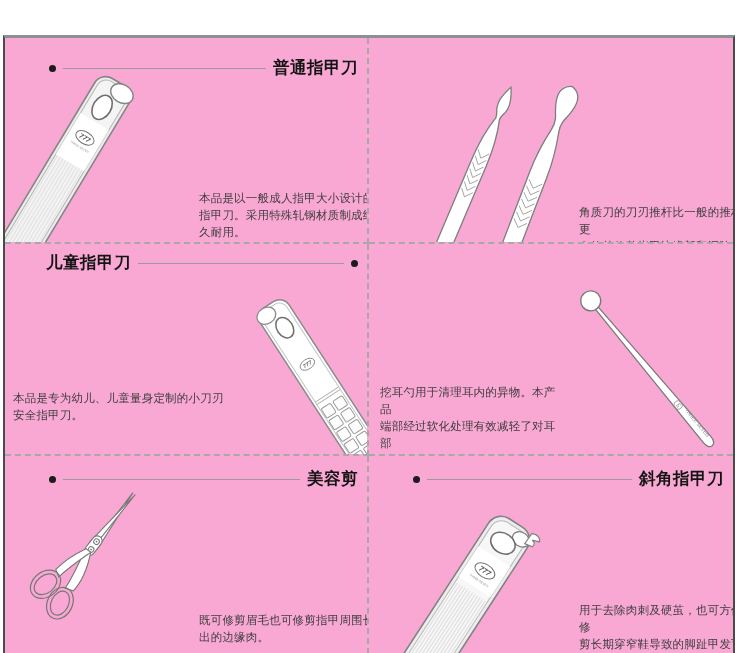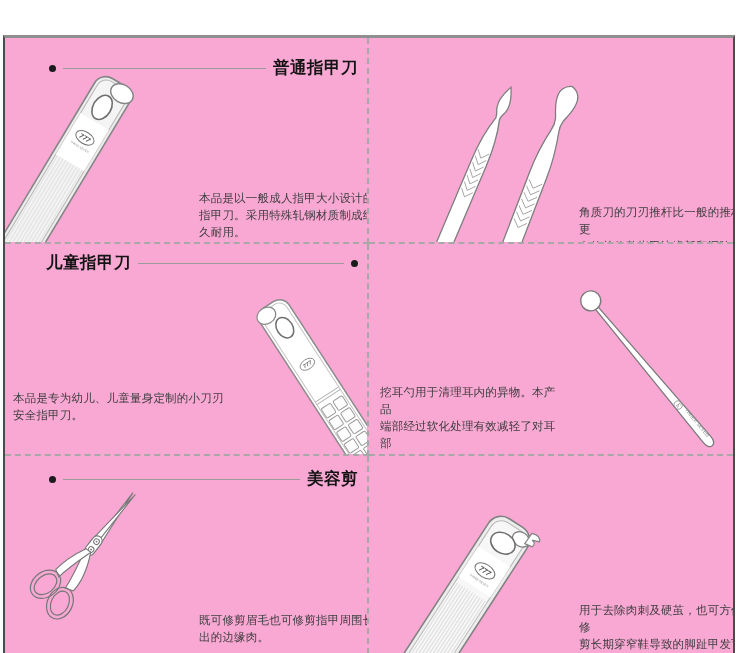--- a/index.html
+++ b/index.html
@@ -193,20 +193,25 @@
             <ellipse cx="9" cy="49" rx="12.5" ry="16.5" transform="rotate(-12 9 49)"></ellipse>
             <ellipse cx="9" cy="49" rx="8.7" ry="12.6" transform="rotate(-12 9 49)"></ellipse>
             <ellipse cx="-14" cy="43" rx="12.5" ry="16.5" transform="rotate(14 -14 43)"></ellipse>
             <ellipse cx="-14" cy="43" rx="8.7" ry="12.6" transform="rotate(14 -14 43)"></ellipse>
           </g>
         </g>
       </svg>
     </div>
 
     <div class="panel r3">
+      <div class="hdr">
+        <span class="dot"></span>
+        <span class="rule"></span>
+        <span class="ttl">斜角指甲刀</span>
+      </div>
       <div class="desc d6">用于去除肉刺及硬茧，也可方便修
 剪长期穿窄鞋导致的脚趾甲发育异
 常，向两边深陷的脚指甲。</div>
       <svg class="art a6" width="195" height="215" viewBox="0 0 195 215">
         <defs>
           <pattern id="st6" width="3" height="6" patternUnits="userSpaceOnUse">
             <line x1="1.5" y1="0" x2="1.5" y2="6" stroke="#d9d9d9" stroke-width="0.9"></line>
           </pattern>
         </defs>
         <g transform="translate(98,120) rotate(33)">

